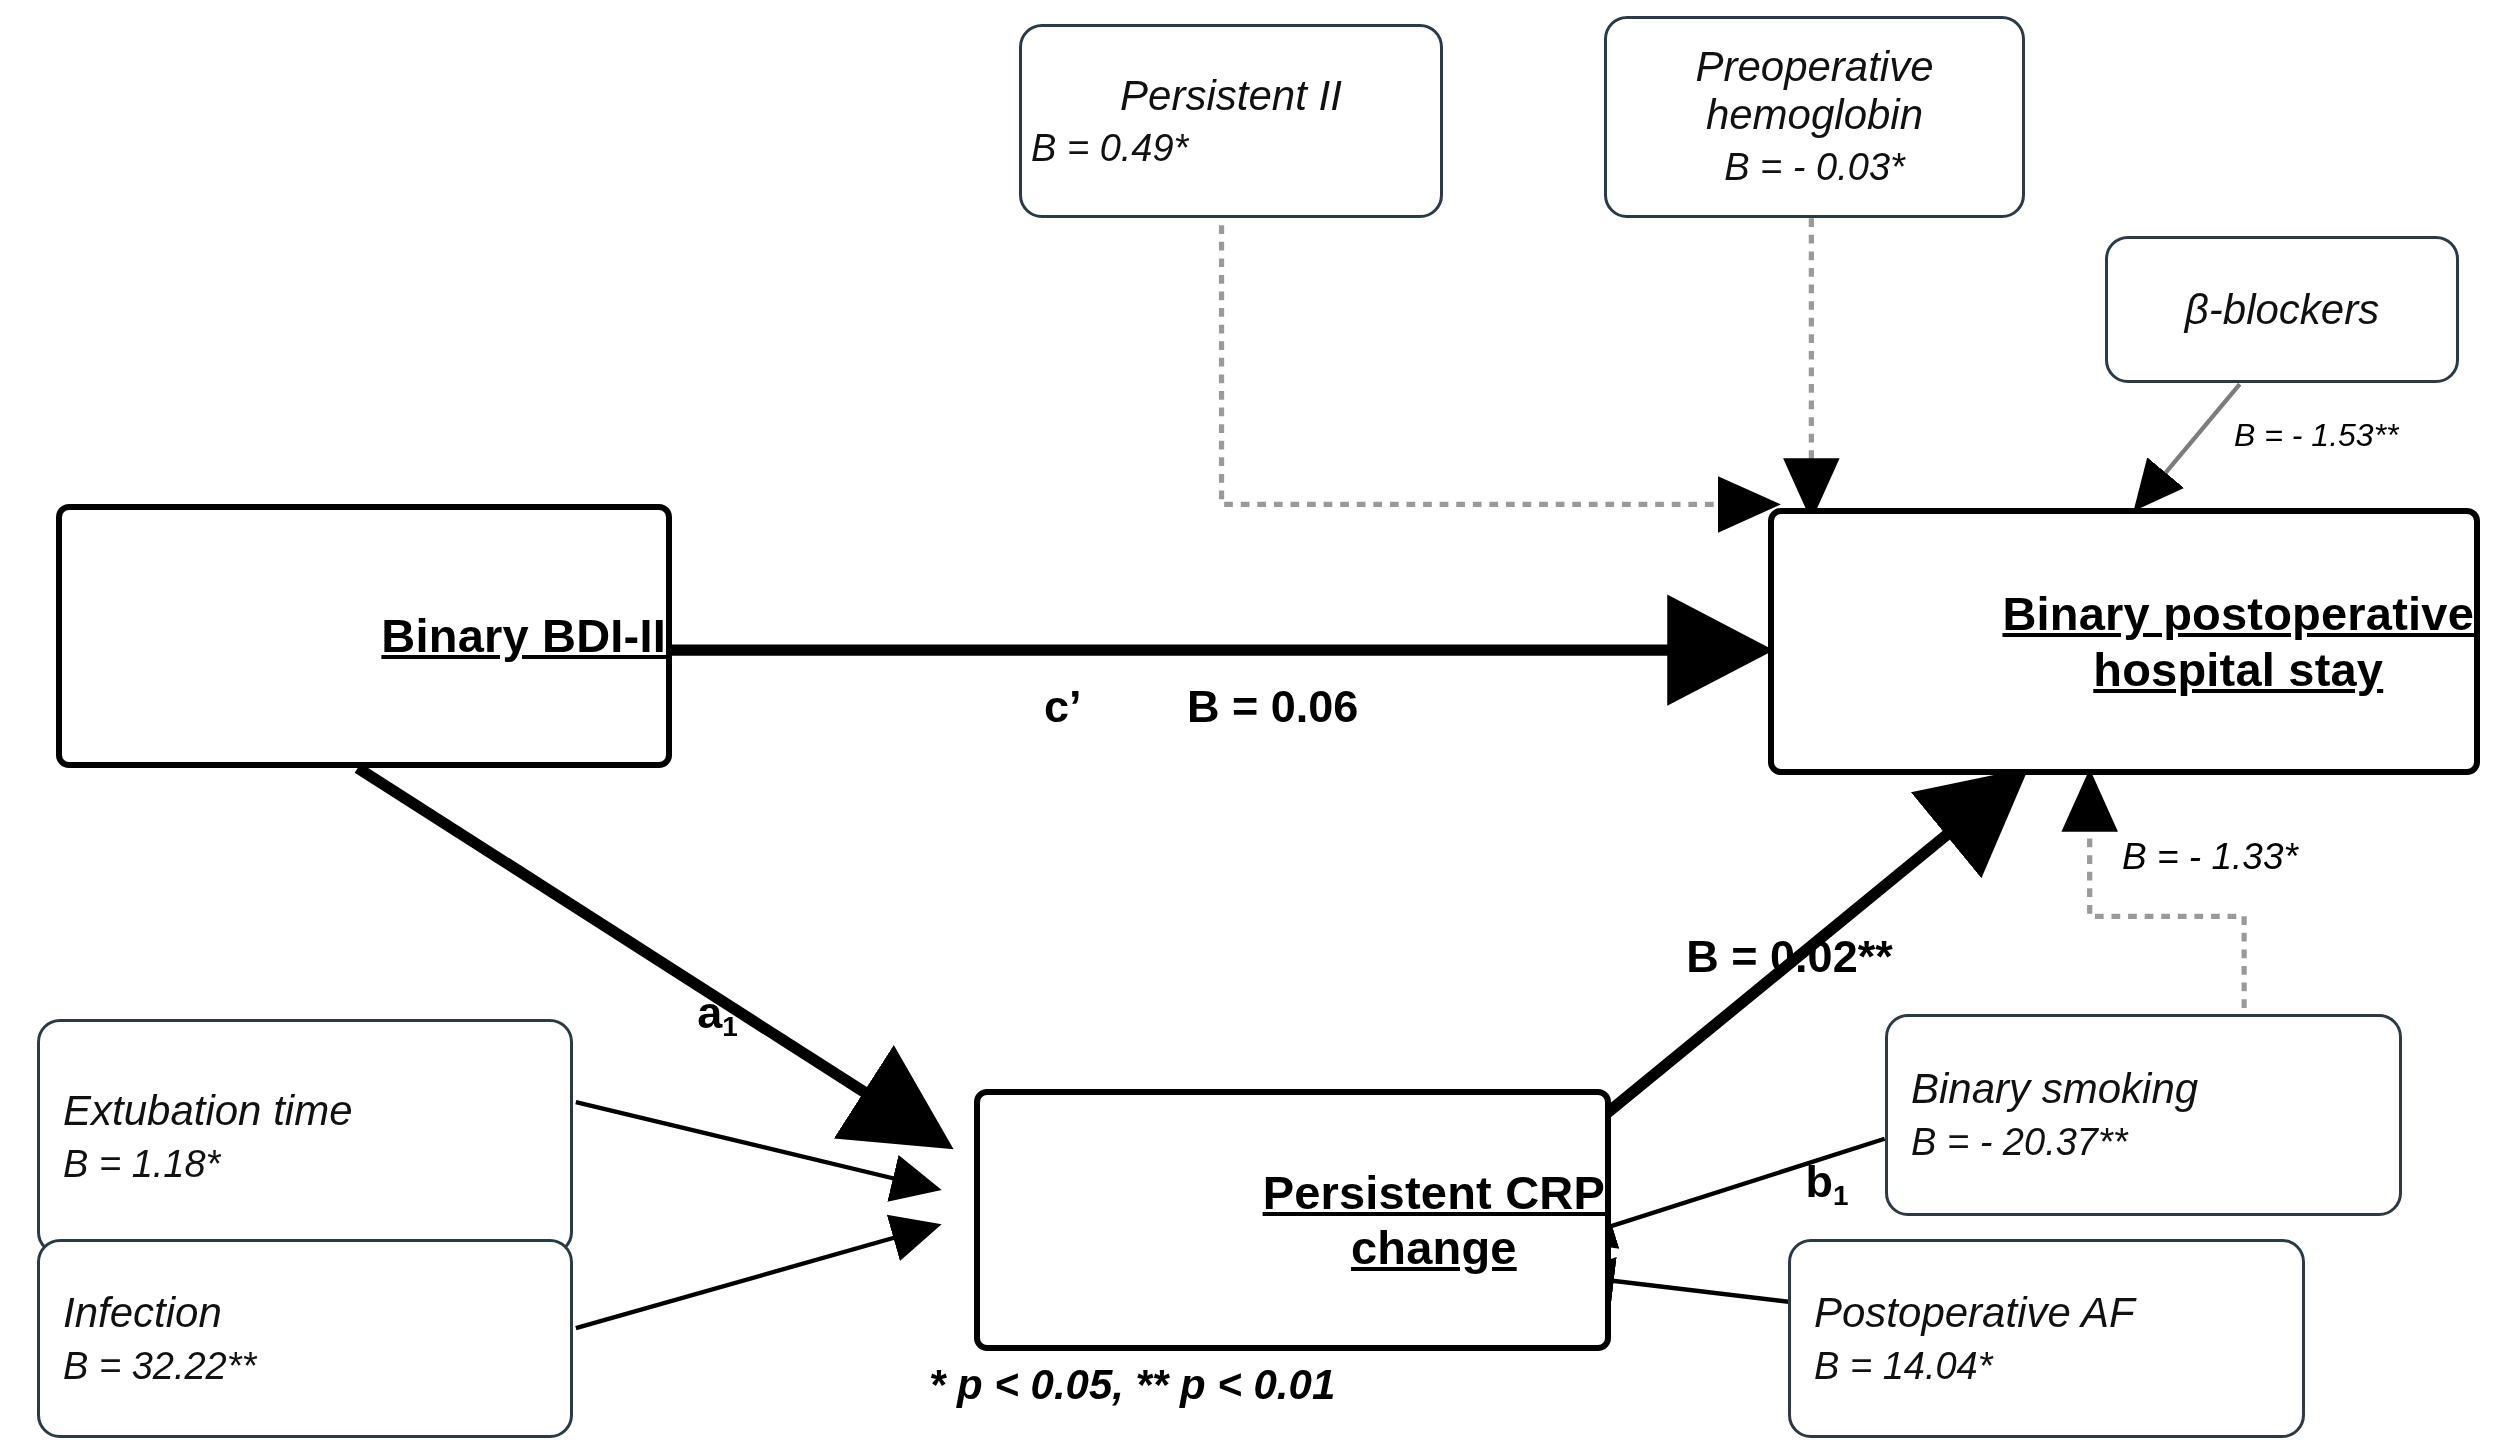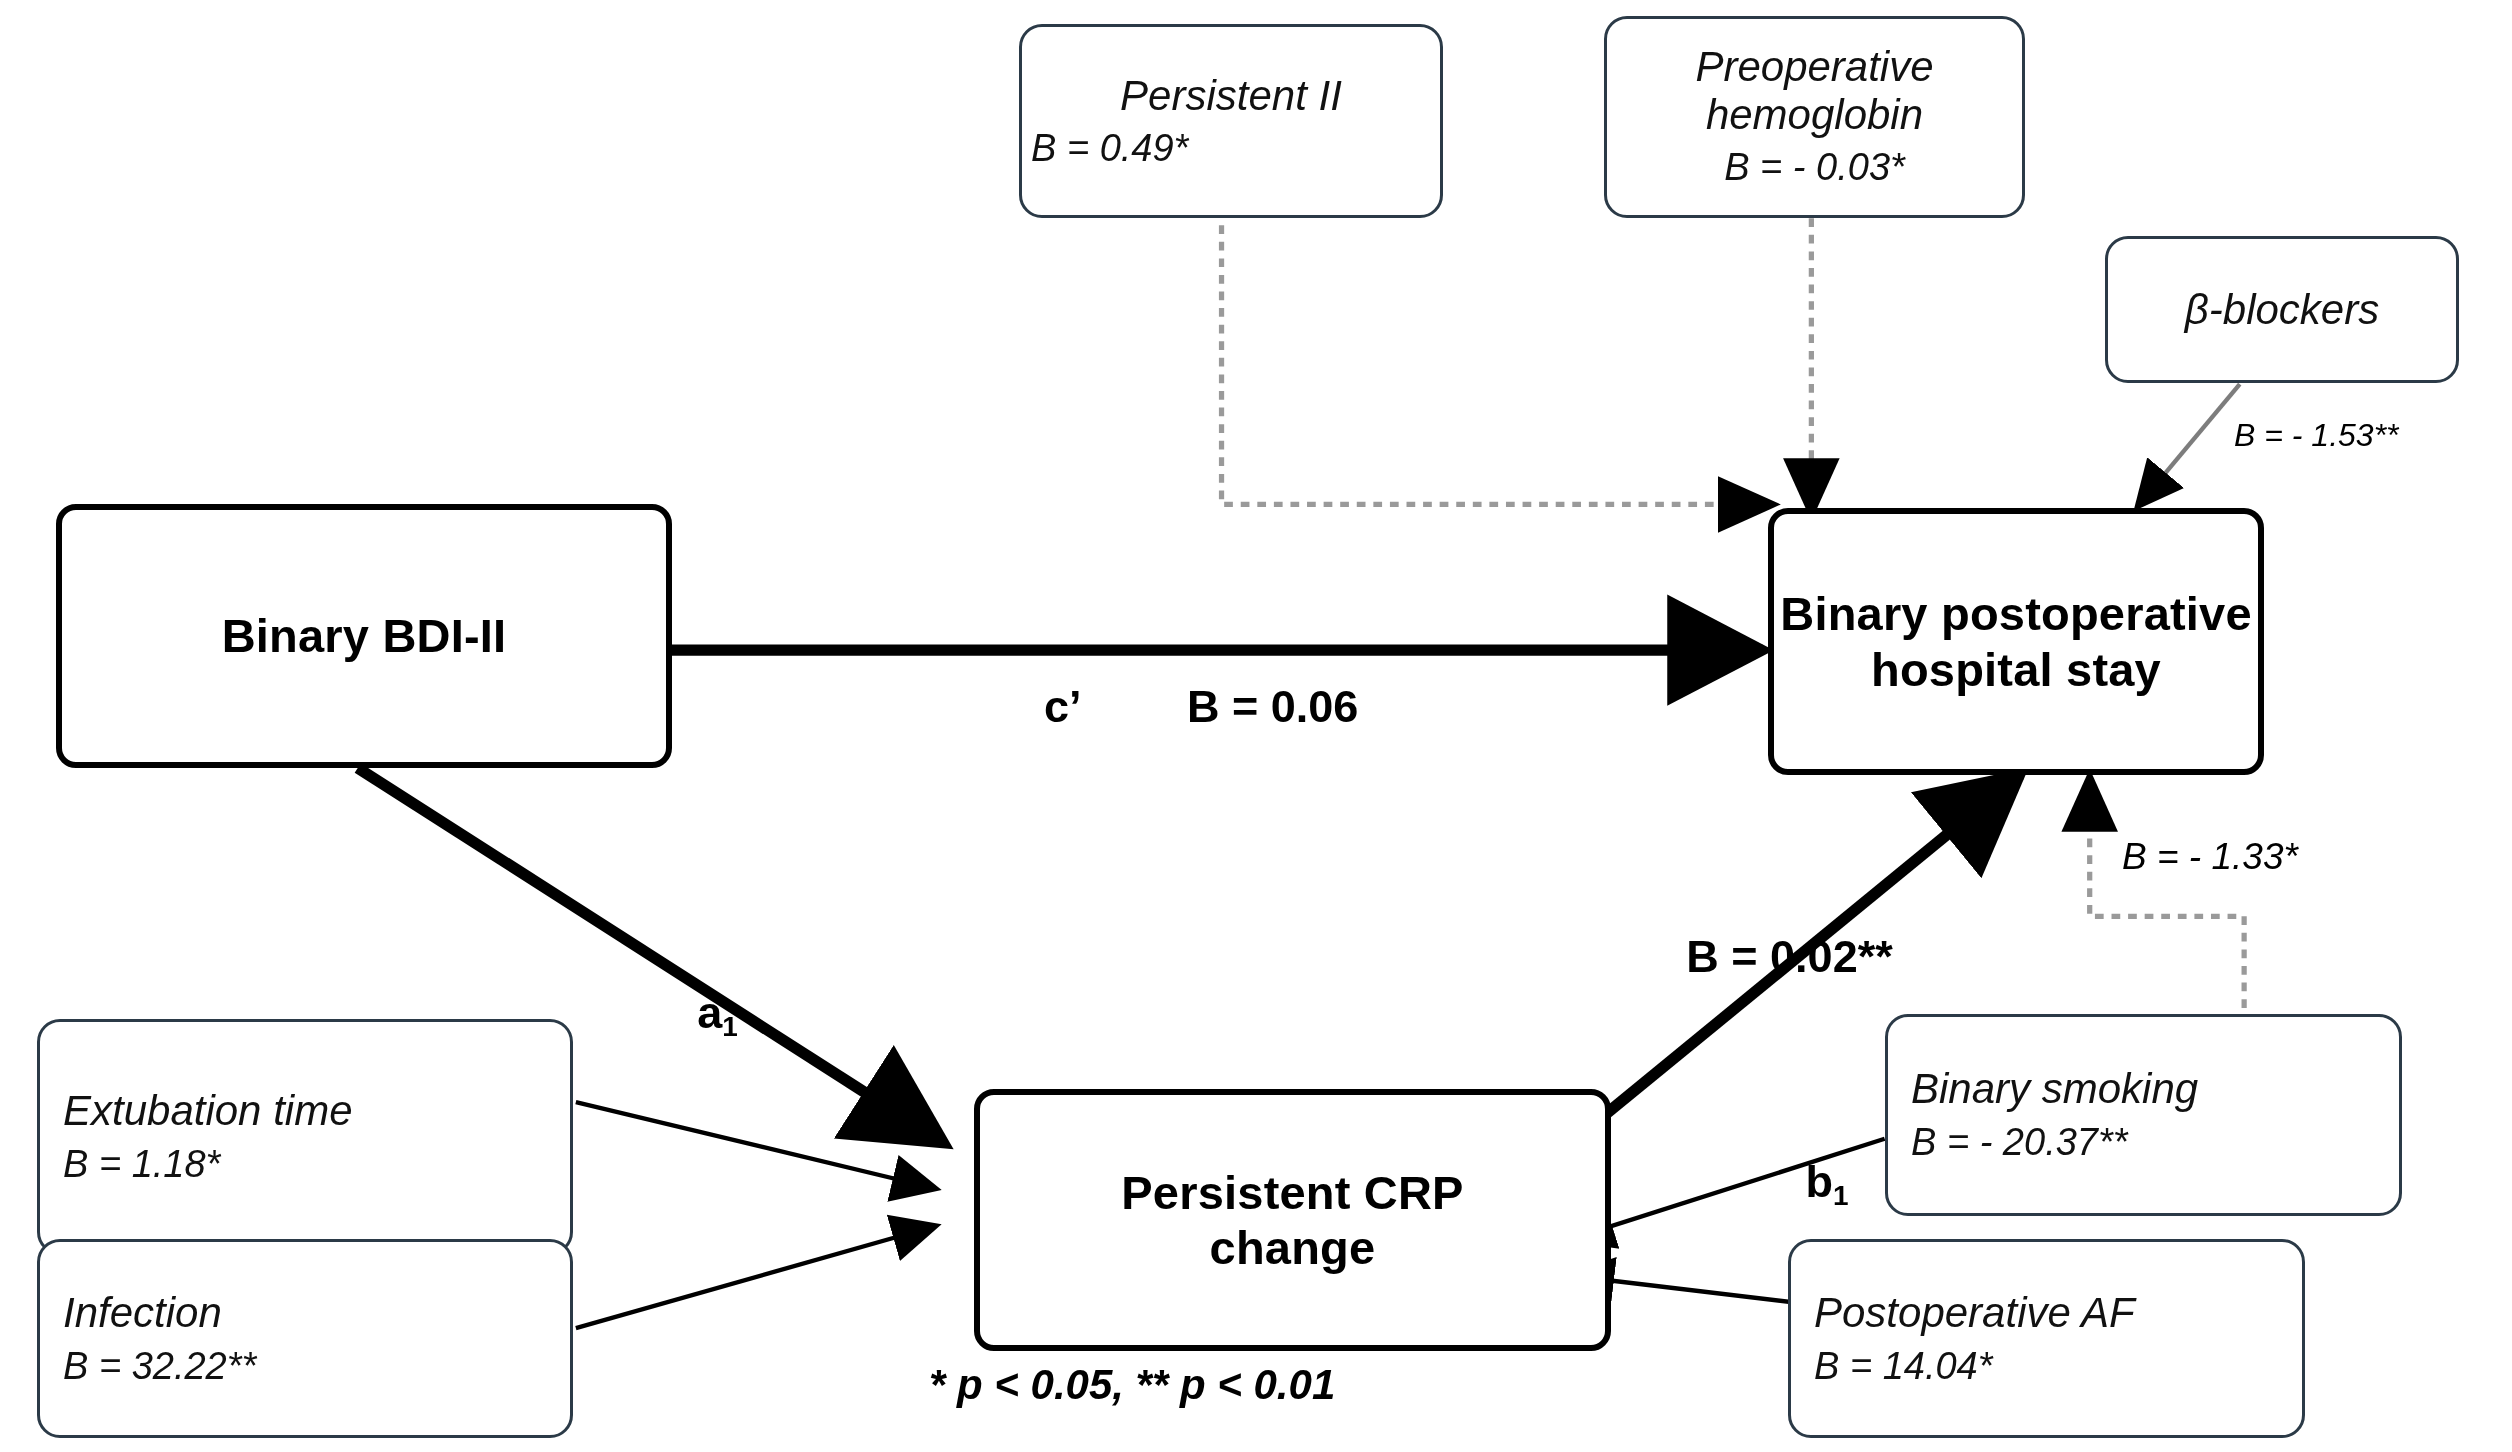--- a/index.html
+++ b/index.html
@@ -7,21 +7,21 @@
   body{
     font-family:"Liberation Sans", sans-serif;
     width:2512px;height:1453px;overflow:hidden;
   }
   #stage{position:relative;width:2512px;height:1453px;background:#fff;}
   svg#diagram{position:absolute;left:0;top:0;width:2512px;height:1453px;display:block;}
 
   
   .box{position:absolute;box-sizing:border-box;background:#ffffff;display:flex;
        flex-direction:column;justify-content:center;}
-  .box.primary{border:6.1px solid #000000;border-radius:20px;align-items:center;text-align:center;}
+  .box.primary{border:6.1px solid #000000;border-radius:13px;align-items:flex-end;text-align:center;text-decoration:underline;}
   .box.covar{border:3.5px solid #2b3a47;border-radius:23px;align-items:flex-start;text-align:left;}
   .box.covar.center{align-items:center;text-align:center;}
 
   .primary .title{
     font-weight:bold;font-size:47px;color:#000;line-height:1.18;letter-spacing:0.2px;
   }
   .covar .cname{
     font-style:italic;font-size:42px;color:#111;line-height:1.12;white-space:pre-line;
   }
   .covar .cbeta{
@@ -127,21 +127,21 @@
     <div class="pad">
       <div class="cname">Postoperative AF</div>
       <div class="cbeta">B = 14.04*</div>
     </div>
   </div>
 
   <div class="box primary" style="left:56px;top:504px;width:616px;height:264px;">
     <div class="title">Binary BDI-II</div>
   </div>
 
-  <div class="box primary" style="left:1768px;top:508px;width:496px;height:267px;">
+  <div class="box primary" style="left:1768px;top:508px;width:712px;height:267px;">
     <div class="title" style="white-space:pre-line;">Binary postoperative
 hospital stay</div>
   </div>
 
   <div class="box primary" style="left:937px;top:1089px;width:637px;height:262px;margin-left:37px;">
     <div class="title" style="white-space:pre-line;">Persistent CRP
 change</div>
   </div>
 
   <div class="plabel lab-cprime" style="left:1044px;top:681px;">c’</div>

